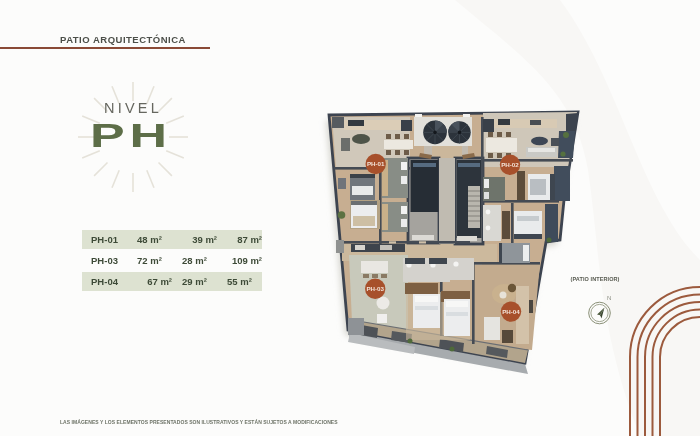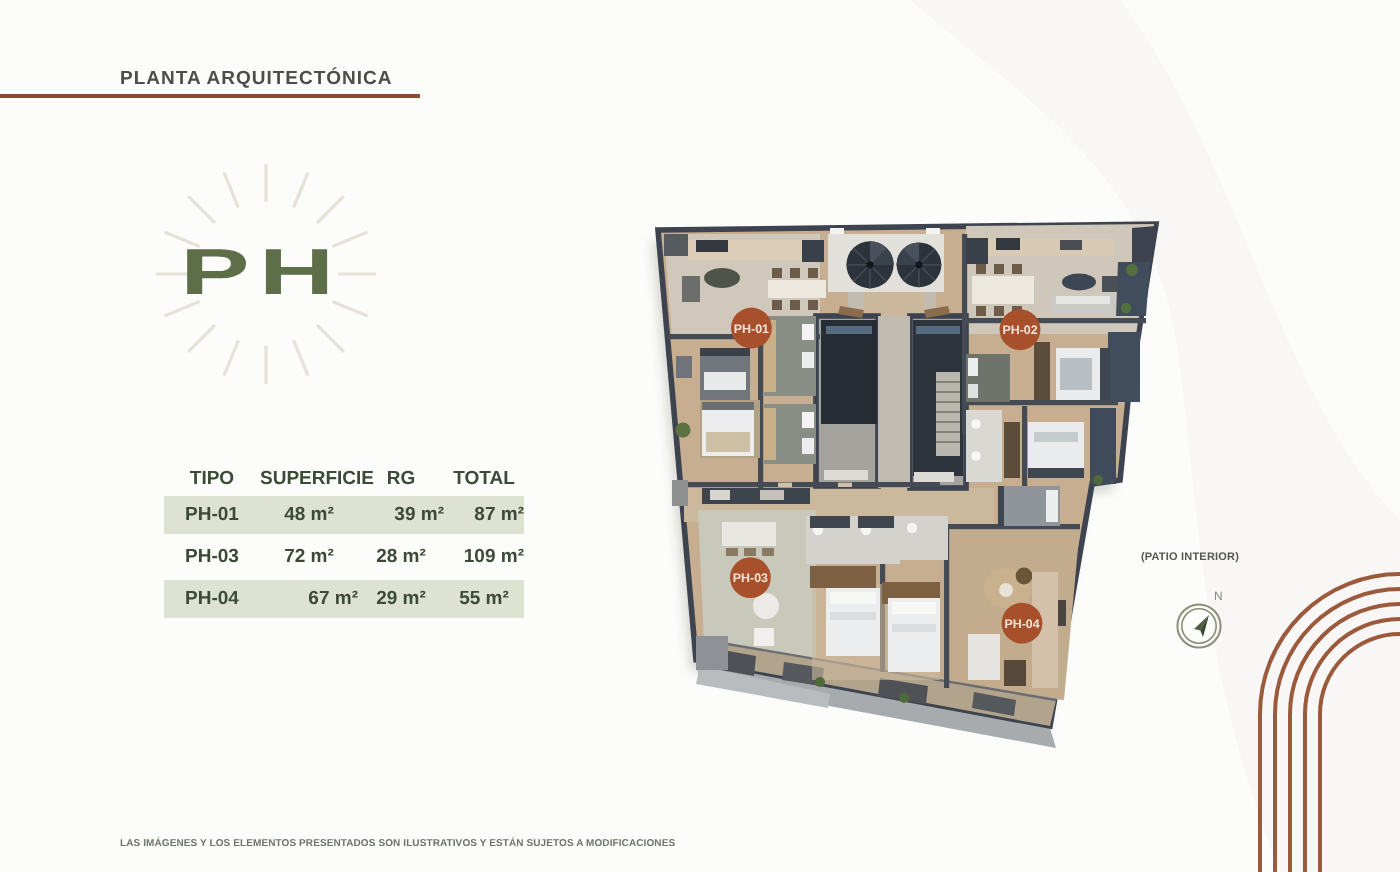--- a/index.html
+++ b/index.html
@@ -9,21 +9,21 @@
   .abs{position:absolute;} td{padding:0;}
 </style>
 </head>
 <body>
 <div class="page">
 
 <svg class="abs" style="left:0;top:0" width="700" height="436" viewBox="0 0 700 436">
   <path d="M 455 0 C 520 55 575 90 588 170 C 600 250 598 330 640 436 L 700 436 L 700 260 C 640 200 620 80 560 0 Z" fill="#f8f7f5"></path>
 </svg>
 
-<div class="abs" style="left:60px;top:33.5px;font-size:9.5px;font-weight:bold;letter-spacing:0.5px;color:#4c4f49;">PLANTA ARQUITECTÓNICA</div>
+<div class="abs" style="left:60px;top:33.5px;font-size:9.5px;font-weight:bold;letter-spacing:0.5px;color:#4c4f49;">PATIO ARQUITECTÓNICA</div>
 
 <div class="abs" style="left:0;top:47px;width:210px;height:2px;background:#8a4a36;"></div>
 
 <svg class="abs" style="left:73px;top:77px" width="120" height="120" viewBox="-60 -60 120 120">
   <g stroke="#e5e2d9" stroke-width="1.6">
     <line x1="0" y1="-36" x2="0" y2="-55"></line>
     <line x1="13.8" y1="-33.2" x2="21" y2="-50.8"></line>
     <line x1="25.5" y1="-25.5" x2="38.9" y2="-38.9"></line>
     <line x1="33.2" y1="-13.8" x2="50.8" y2="-21"></line>
     <line x1="36" y1="0" x2="55" y2="0"></line>
@@ -34,32 +34,27 @@
     <line x1="-13.8" y1="33.2" x2="-21" y2="50.8"></line>
     <line x1="-25.5" y1="25.5" x2="-38.9" y2="38.9"></line>
     <line x1="-33.2" y1="13.8" x2="-50.8" y2="21"></line>
     <line x1="-36" y1="0" x2="-55" y2="0"></line>
     <line x1="-33.2" y1="-13.8" x2="-50.8" y2="-21"></line>
     <line x1="-25.5" y1="-25.5" x2="-38.9" y2="-38.9"></line>
     <line x1="-13.8" y1="-33.2" x2="-21" y2="-50.8"></line>
   </g>
 </svg>
 
+<div class="abs" style="left:53px;top:99.5px;width:160px;text-align:center;font-size:14.5px;letter-spacing:3.2px;color:#66675f;">NIVEL</div>
 
 <div class="abs" style="left:51px;top:118px;width:160px;text-align:center;font-size:32.5px;font-weight:bold;letter-spacing:3px;color:#5d6e48;transform:scaleX(1.60);">PH</div>
 
 <div class="abs" style="left:82px;top:230px;width:180px;font-size:9.5px;font-weight:bold;color:#3d4a37;">
   <table style="border-collapse:collapse;width:180px;table-layout:fixed;">
     <tbody>
-          <tr style="height:18px;">
-      <td style="text-align:center;width:48px;">TIPO</td>
-      <td style="text-align:center;width:49px;">SUPERFICIE</td>
-      <td style="text-align:center;width:43px;">RG</td>
-      <td style="text-align:center;width:40px;">TOTAL</td>
-    </tr>
     <tr style="height:19px;background:#dde2d1;">
       <td style="text-align:center;">PH-01</td>
             <td style="text-align:center;">48 m²</td>
             <td style="text-align:right;">39 m²</td>
             <td style="text-align:right;">87 m²</td>
     </tr>
     <tr style="height:2px;"></tr>
     <tr style="height:19px;">
       <td style="text-align:center;">PH-03</td>
             <td style="text-align:center;">72 m²</td>

